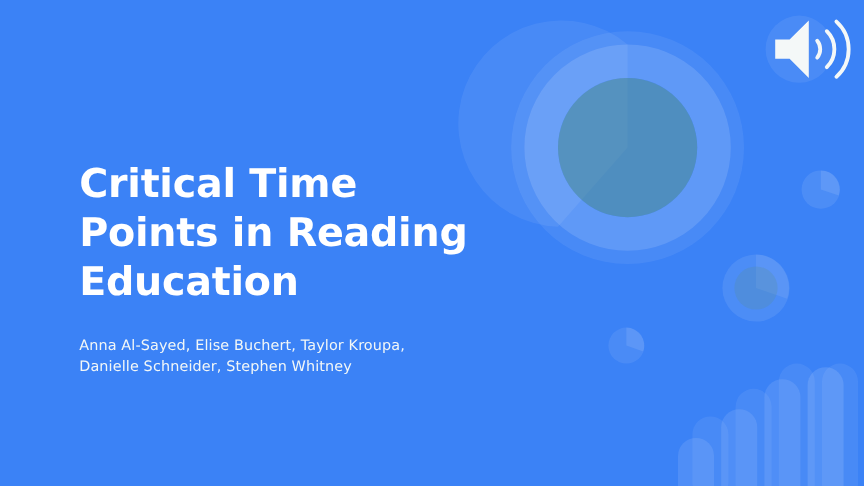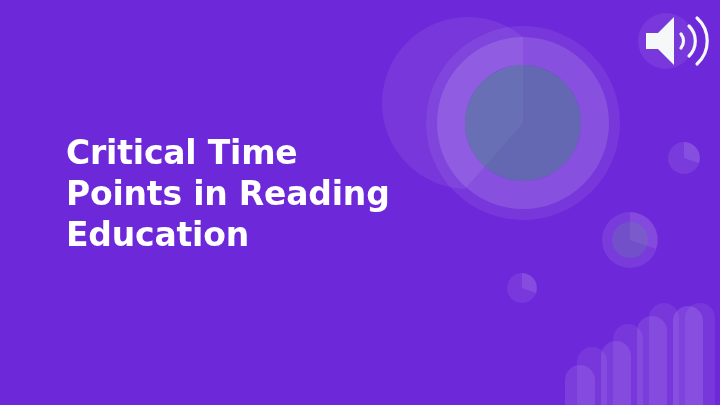--- a/index.html
+++ b/index.html
@@ -68,21 +68,21 @@
     left: 634px;
     top: 8px;
     width: 82px;
     height: 68px;
     z-index: 6;
   }
 </style>
 </head>
 <body>
 
-<div id="slide" style="background: #6d28d9;">
+<div id="slide" style="background: #3b82f6;">
 
   <svg class="decor-layer" viewBox="0 0 720 405" xmlns="http://www.w3.org/2000/svg">
 
     <circle cx="523" cy="123" r="97" fill="#ffffff" fill-opacity="0.07"></circle>
 
     <circle cx="523" cy="123" r="72" fill="none" stroke="#ffffff" stroke-opacity="0.13" stroke-width="28"></circle>
 
     <path d="M 523 123 L 523 37 A 86 86 0 1 0 465 189 Z" fill="#ffffff" fill-opacity="0.07"></path>
 
     <circle cx="523" cy="123" r="58" fill="#569192" fill-opacity="0.55"></circle>
@@ -117,15 +117,17 @@
     <path d="M 12 25 L 24 25 L 40 9 L 40 57 L 24 41 L 12 41 Z" fill="#f4f8f8"></path>
     <path d="M 47 26 A 11 11 0 0 1 47 40" fill="none" stroke="#f4f8f8" stroke-width="3.2" stroke-linecap="round"></path>
     <path d="M 55 18 A 21 21 0 0 1 55 48" fill="none" stroke="#f4f8f8" stroke-width="3.2" stroke-linecap="round"></path>
     <path d="M 63 10 A 31 31 0 0 1 63 56" fill="none" stroke="#f4f8f8" stroke-width="3.2" stroke-linecap="round"></path>
   </svg>
 
   <div class="text-block">
     <h1 class="slide-title">Critical Time
 Points in Reading
 Education</h1>
+    <p class="slide-subtitle">Anna Al-Sayed, Elise Buchert, Taylor Kroupa,
+Danielle Schneider, Stephen Whitney</p>
   </div>
 
 </div>
 
 </body></html>

